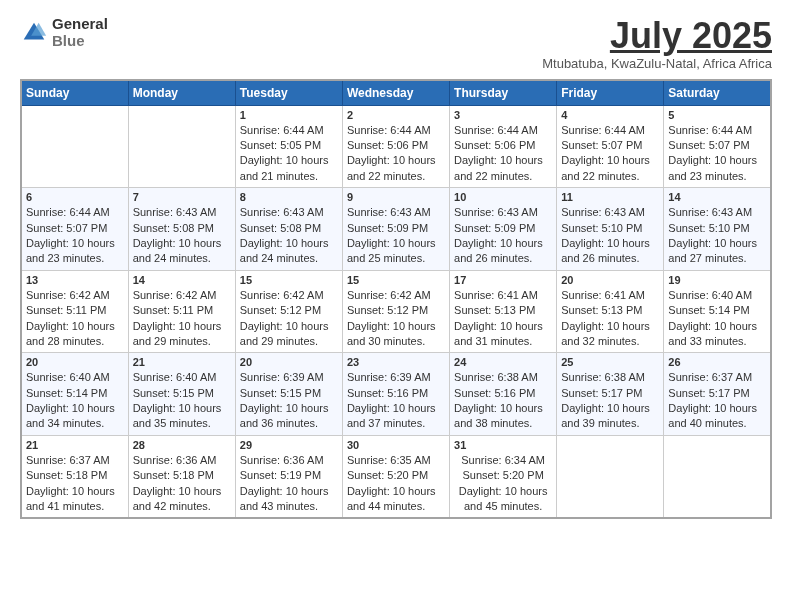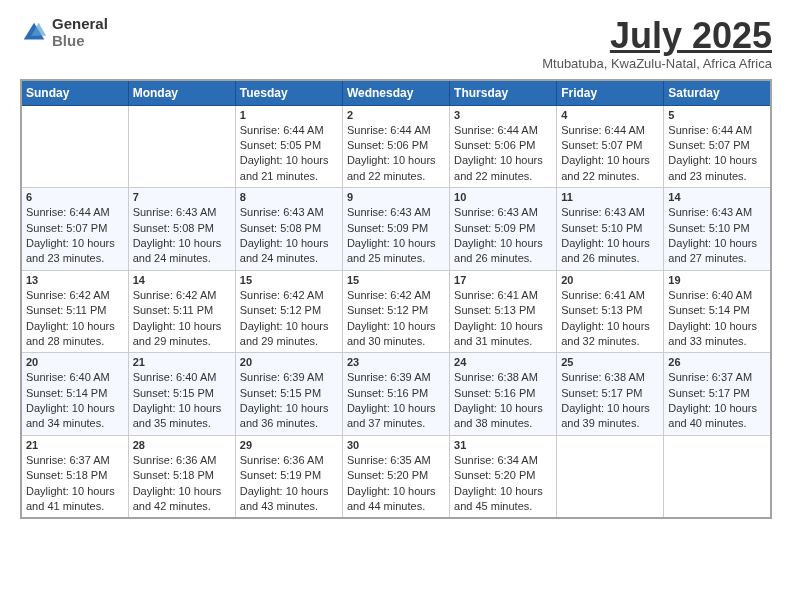--- a/index.html
+++ b/index.html
@@ -350,21 +350,21 @@
           </td>
           <td>
             <span class="day-num">30</span>
             <div class="day-info" style="white-space: pre-line;">Sunrise: 6:35 AM
 Sunset: 5:20 PM
 Daylight: 10 hours
 and 44 minutes.</div>
           </td>
           <td>
             <span class="day-num">31</span>
-            <div class="day-info" style="white-space: pre-line;">Sunrise: 6:34 AM
+            <div class="day-info" style="white-space: pre-line; text-align: center;">Sunrise: 6:34 AM
 Sunset: 5:20 PM
 Daylight: 10 hours
 and 45 minutes.</div>
           </td>
           <td class="empty"></td>
           <td class="empty"></td>
         </tr>
       </tbody>
   </table>
 </div>

